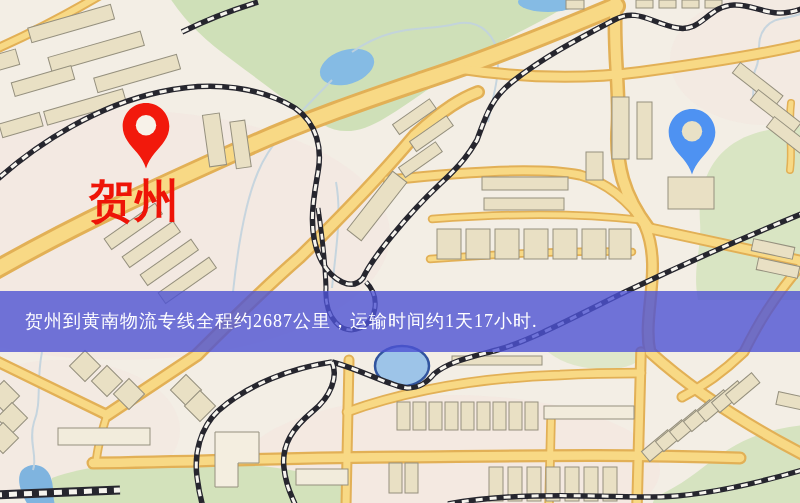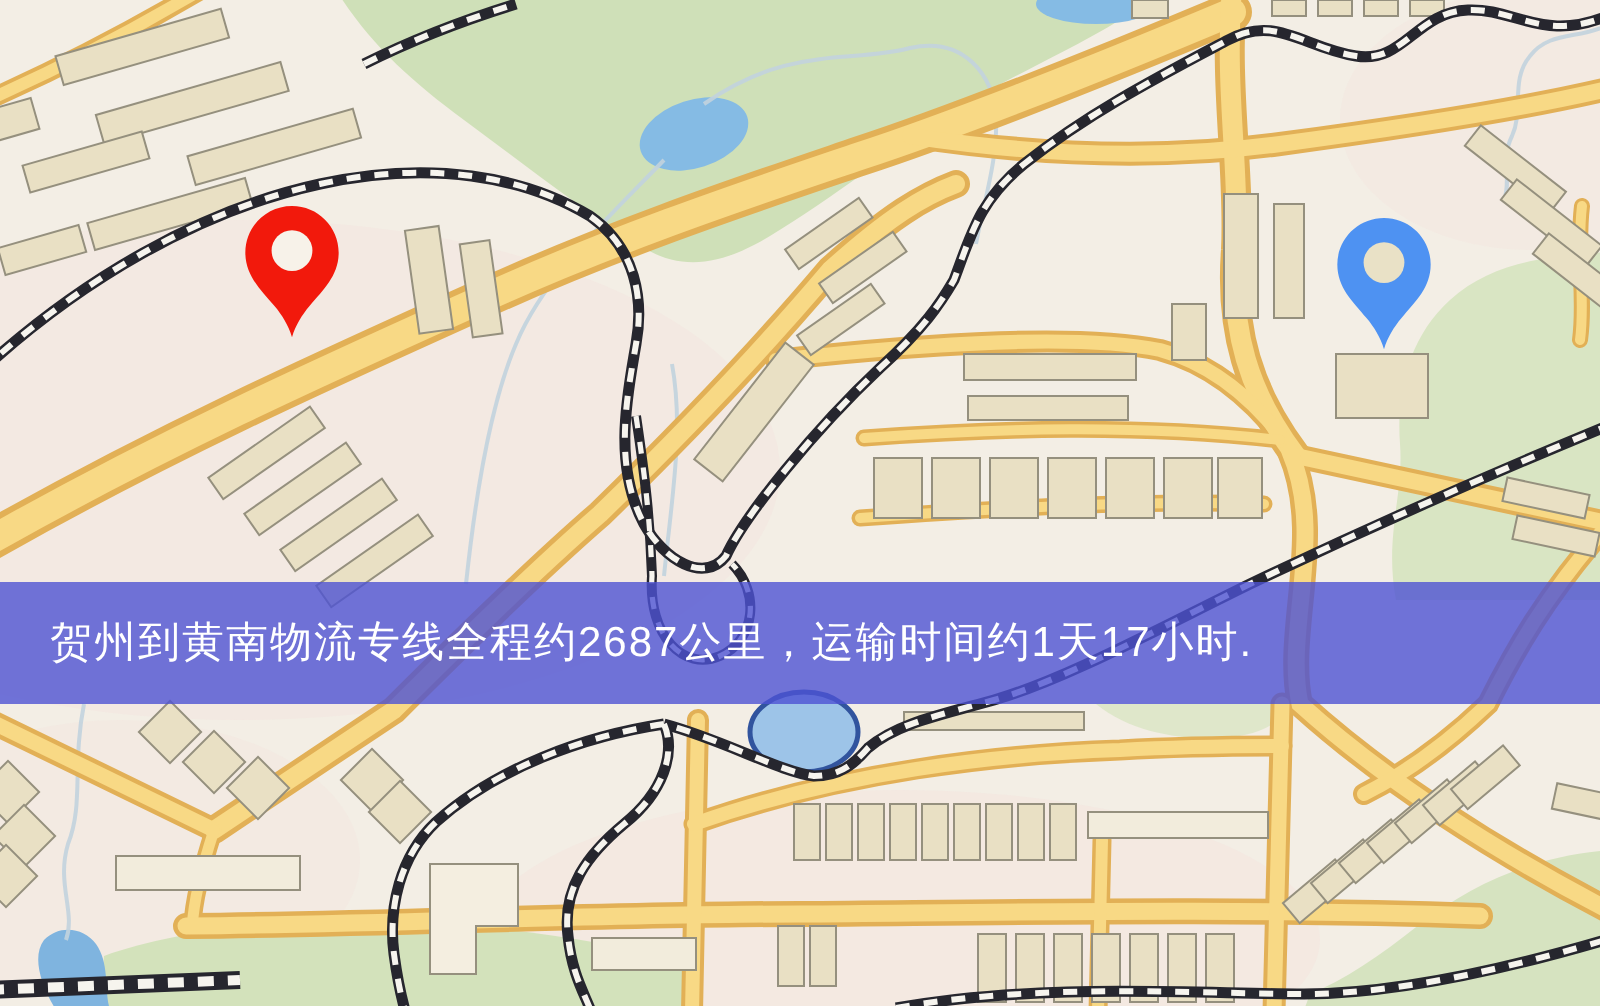--- a/index.html
+++ b/index.html
@@ -8,22 +8,22 @@
   .map-svg{position:absolute;left:0;top:0;filter:blur(.35px);}
   .pin{position:absolute;width:52px;height:70px;}
   .pin svg{display:block;width:100%;height:100%;}
   .pin-origin{left:120px;top:101px;}
   .pin-dest{left:666px;top:107px;}
   .place-label{position:absolute;font-weight:bold;font-size:45px;line-height:1;white-space:nowrap;
                font-family:"Liberation Serif","DejaVu Serif",serif;}
   .label-origin{left:89px;top:179px;color:var(--origin-label,#ee1407);}
   .label-dest{left:643px;top:177px;color:var(--dest-label,#2437de);}
   .banner{position:absolute;left:0;top:291px;width:800px;height:61px;}
-  .banner-text{display:block;line-height:61px;padding-left:25px;font-size:21px;letter-spacing:1px;
-               color:var(--banner-text,#fff);font-family:Liberation Sans, sans-serif;
+  .banner-text{display:block;line-height:61px;padding-left:25px;font-size:18px;letter-spacing:1px;
+               color:var(--banner-text,#fff);font-family:Liberation Serif, serif;
                white-space:nowrap;}
 </style>
 </head>
 <body>
 
 <div class="stage">
 
   <svg class="map-svg" width="800" height="503" viewBox="0 0 800 503">
 
     <rect x="-2" y="-2" width="804" height="507" style="fill:var(--map-bg,#f3eee5)"></rect>
@@ -250,20 +250,21 @@
       </g>
     </g>
   </svg>
 
   <div class="pin pin-origin">
     <svg viewBox="0 0 52 72">
       <path d="M26 2 C12.7 2 2 12.7 2 26 C2 37.8 9.8 45 17 53.5 C20.8 58 24.2 63.5 26 69.5 C27.8 63.5 31.2 58 35 53.5 C42.2 45 50 37.8 50 26 C50 12.7 39.3 2 26 2 Z" style="fill:var(--origin-pin,#f2190c)"></path>
       <circle cx="26" cy="25" r="10.5" style="fill:var(--origin-pin-hole,#f7f2e9)"></circle>
     </svg>
   </div>
+  <div class="place-label label-origin">贺州</div>
 
   <div class="pin pin-dest">
     <svg viewBox="0 0 52 72">
       <path d="M26 2 C12.7 2 2 12.7 2 26 C2 37.8 9.8 45 17 53.5 C20.8 58 24.2 63.5 26 69.5 C27.8 63.5 31.2 58 35 53.5 C42.2 45 50 37.8 50 26 C50 12.7 39.3 2 26 2 Z" style="fill:var(--dest-pin,#4e92f2)"></path>
       <circle cx="26" cy="25" r="10.5" style="fill:var(--dest-pin-hole,#e9e1c6)"></circle>
     </svg>
   </div>
 
   <div class="banner" style="background: rgba(77, 82, 211, 0.8);">
     <span class="banner-text">贺州到黄南物流专线全程约2687公里，运输时间约1天17小时.</span>

